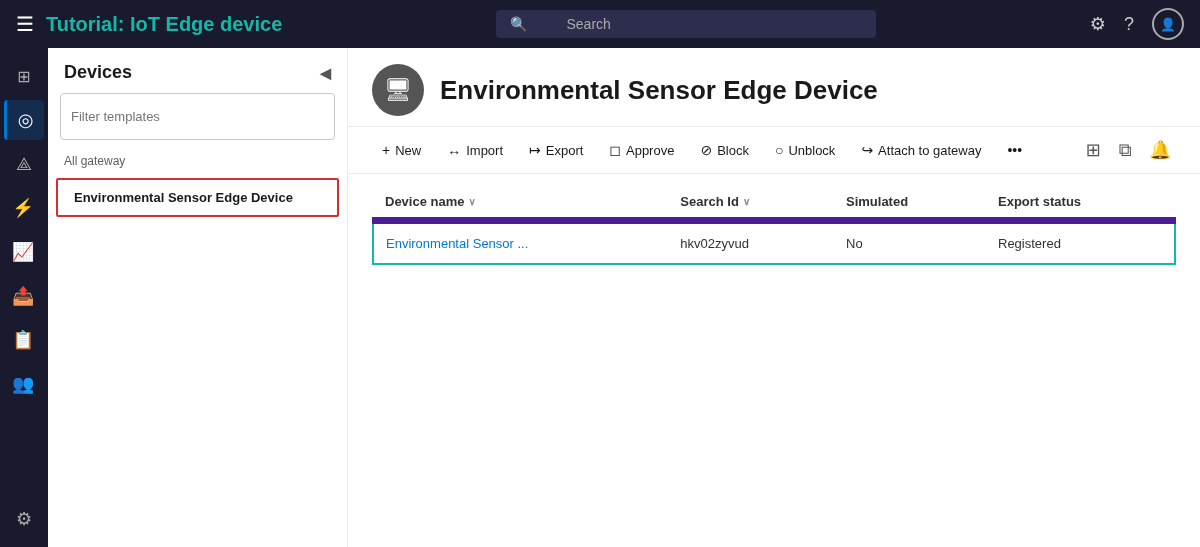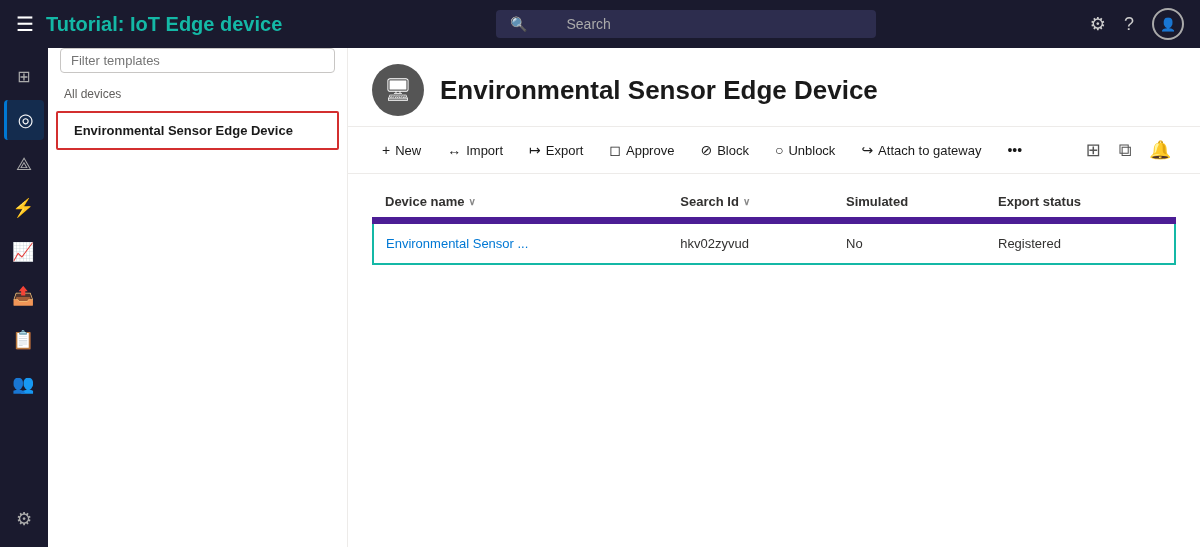--- a/index.html
+++ b/index.html
@@ -108,21 +108,21 @@
       font-weight: 600;
       color: #1a1a1a;
     }
     .left-panel-filter {
       padding: 0 12px 10px;
     }
     .left-panel-filter input {
       width: 100%;
       border: 1px solid #c8c6c4;
       border-radius: 4px;
-      padding: 4px 10px;
+      padding: 15px 10px;
       font-size: 13px;
       color: #333;
       outline: none;
     }
     .left-panel-section-label {
       padding: 4px 16px 6px;
       font-size: 12px;
       color: #605e5c;
     }
     .left-panel-item {
@@ -270,24 +270,28 @@
     <div class="sidebar-narrow-item">⚡</div>
     <div class="sidebar-narrow-item">📈</div>
     <div class="sidebar-narrow-item">📤</div>
     <div class="sidebar-narrow-item">📋</div>
     <div class="sidebar-narrow-item">👥</div>
     <div style="flex:1;"></div>
     <div class="sidebar-narrow-item" style="margin-bottom:8px;">⚙</div>
   </div>
 
   <div class="left-panel">
+    <div class="left-panel-header">
+      <span>Devices</span>
+      <span style="font-size:14px; color:#555; cursor:pointer;">◀</span>
+    </div>
     <div class="left-panel-filter">
       <input type="text" placeholder="Filter templates" style="">
     </div>
-    <div class="left-panel-section-label">All devices</div>
+    <div class="left-panel-section-label">All gateway</div>
     <div class="left-panel-item">Environmental Sensor Edge Device</div>
   </div>
 
   <div class="content-area">
 
     <div class="page-header">
       <div class="page-icon">🖥</div>
       <h1 class="page-title">Environmental Sensor Edge Device</h1>
     </div>
 

